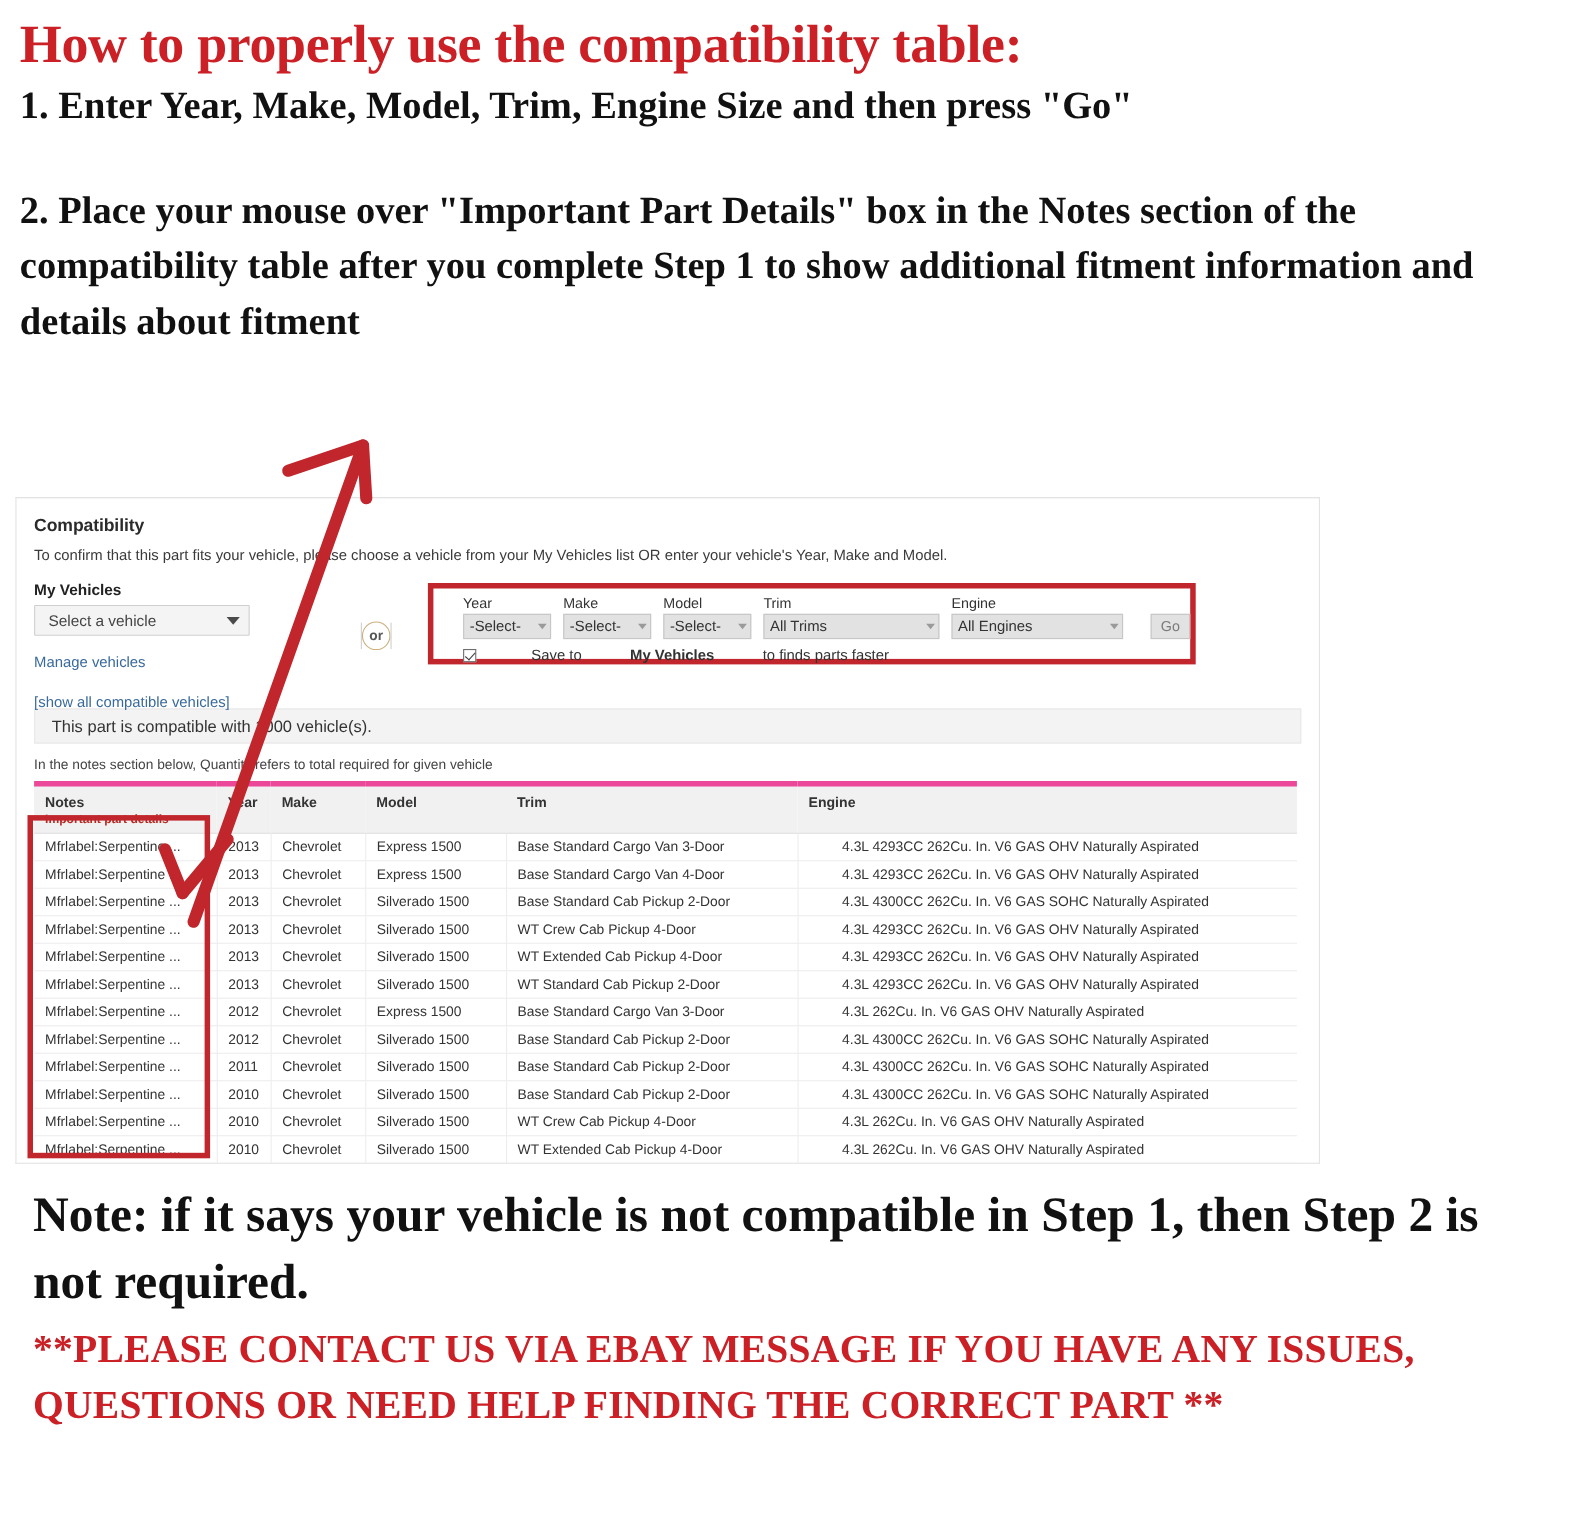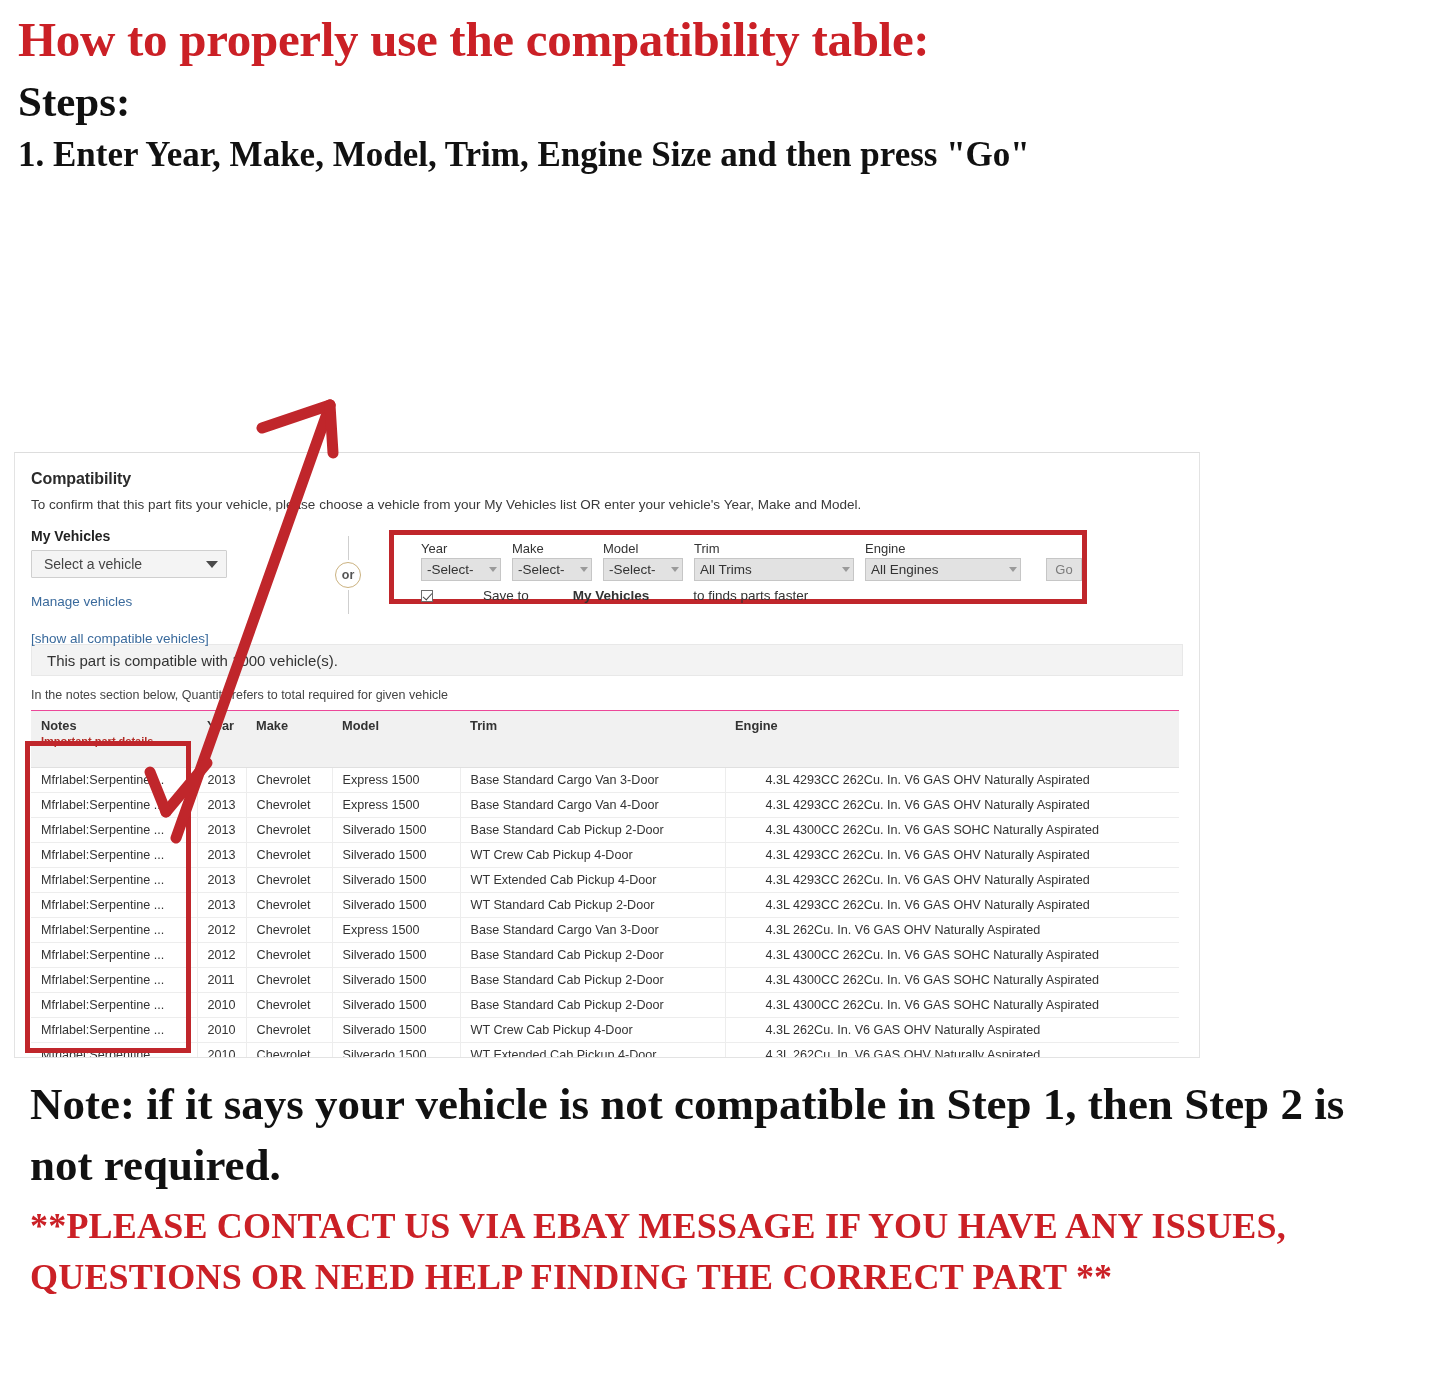--- a/index.html
+++ b/index.html
@@ -113,21 +113,21 @@
     font-size: 13.5px;
     margin-top: 16px;
     cursor: pointer;
   }
   .link-blue.second { margin-top: 22px; }
 
   
   .or-div {
     position: absolute; left: 297px; top: 8px;
     width: 40px; height: 84px;
-    display: flex; flex-direction: column; align-items: center;
+    display: flex; flex-direction: row; align-items: center;
   }
   .or-line { width: 1px; height: 24px; background: #cfcfcf; }
   .or-circle {
     width: 26px; height: 26px; border-radius: 50%;
     border: 1.5px solid #cbb280;
     display: flex; align-items: center; justify-content: center;
     font-size: 12.5px; font-weight: bold; color: #555;
     background: #fff;
     margin: 2px 0;
   }
@@ -220,23 +220,23 @@
     border-collapse: collapse;
     font-size: 12.6px;
     color: #333;
   }
   table.compat-table thead th {
     background: #f1f1f1;
     text-align: left;
     font-weight: bold;
     font-size: 12.8px;
     color: #333;
-    padding: 7px 10px 20px 10px;
+    padding: 7px 10px 6px 10px;
     border-bottom: 1px solid #e0e0e0;
-    border-top: 1px solid #ec4899;
+    border-top: 5px solid #ec4899;
     vertical-align: top;
     height: 34px;
   }
   table.compat-table thead th .sub {
     display: block;
     color: #b32c26;
     font-size: 11px;
     font-weight: bold;
     margin-top: 2px;
   }
@@ -293,22 +293,22 @@
     font-size: 36px;
     line-height: 1.42;
     letter-spacing: 0.2px;
   }
 </style>
 </head>
 <body>
 
 <div class="headline-wrap">
   <div class="title-red">How to properly use the compatibility table:</div>
-  <div class="steps-head">Steps:</div>
   <div class="step-line">1. Enter Year, Make, Model, Trim, Engine Size and then press "Go"</div>
+  <div class="step-two">2. Place your mouse over "Important Part Details" box in the Notes section of the compatibility table after you complete Step 1 to show additional fitment information and details about fitment</div>
 </div>
 
 <div class="compat-panel">
   <div class="compat-inner">
 
     <div class="compat-title">Compatibility</div>
     <div class="compat-sub">To confirm that this part fits your vehicle, please choose a vehicle from your My Vehicles list OR enter your vehicle's Year, Make and Model.</div>
 
     <div class="finder-row">
 

